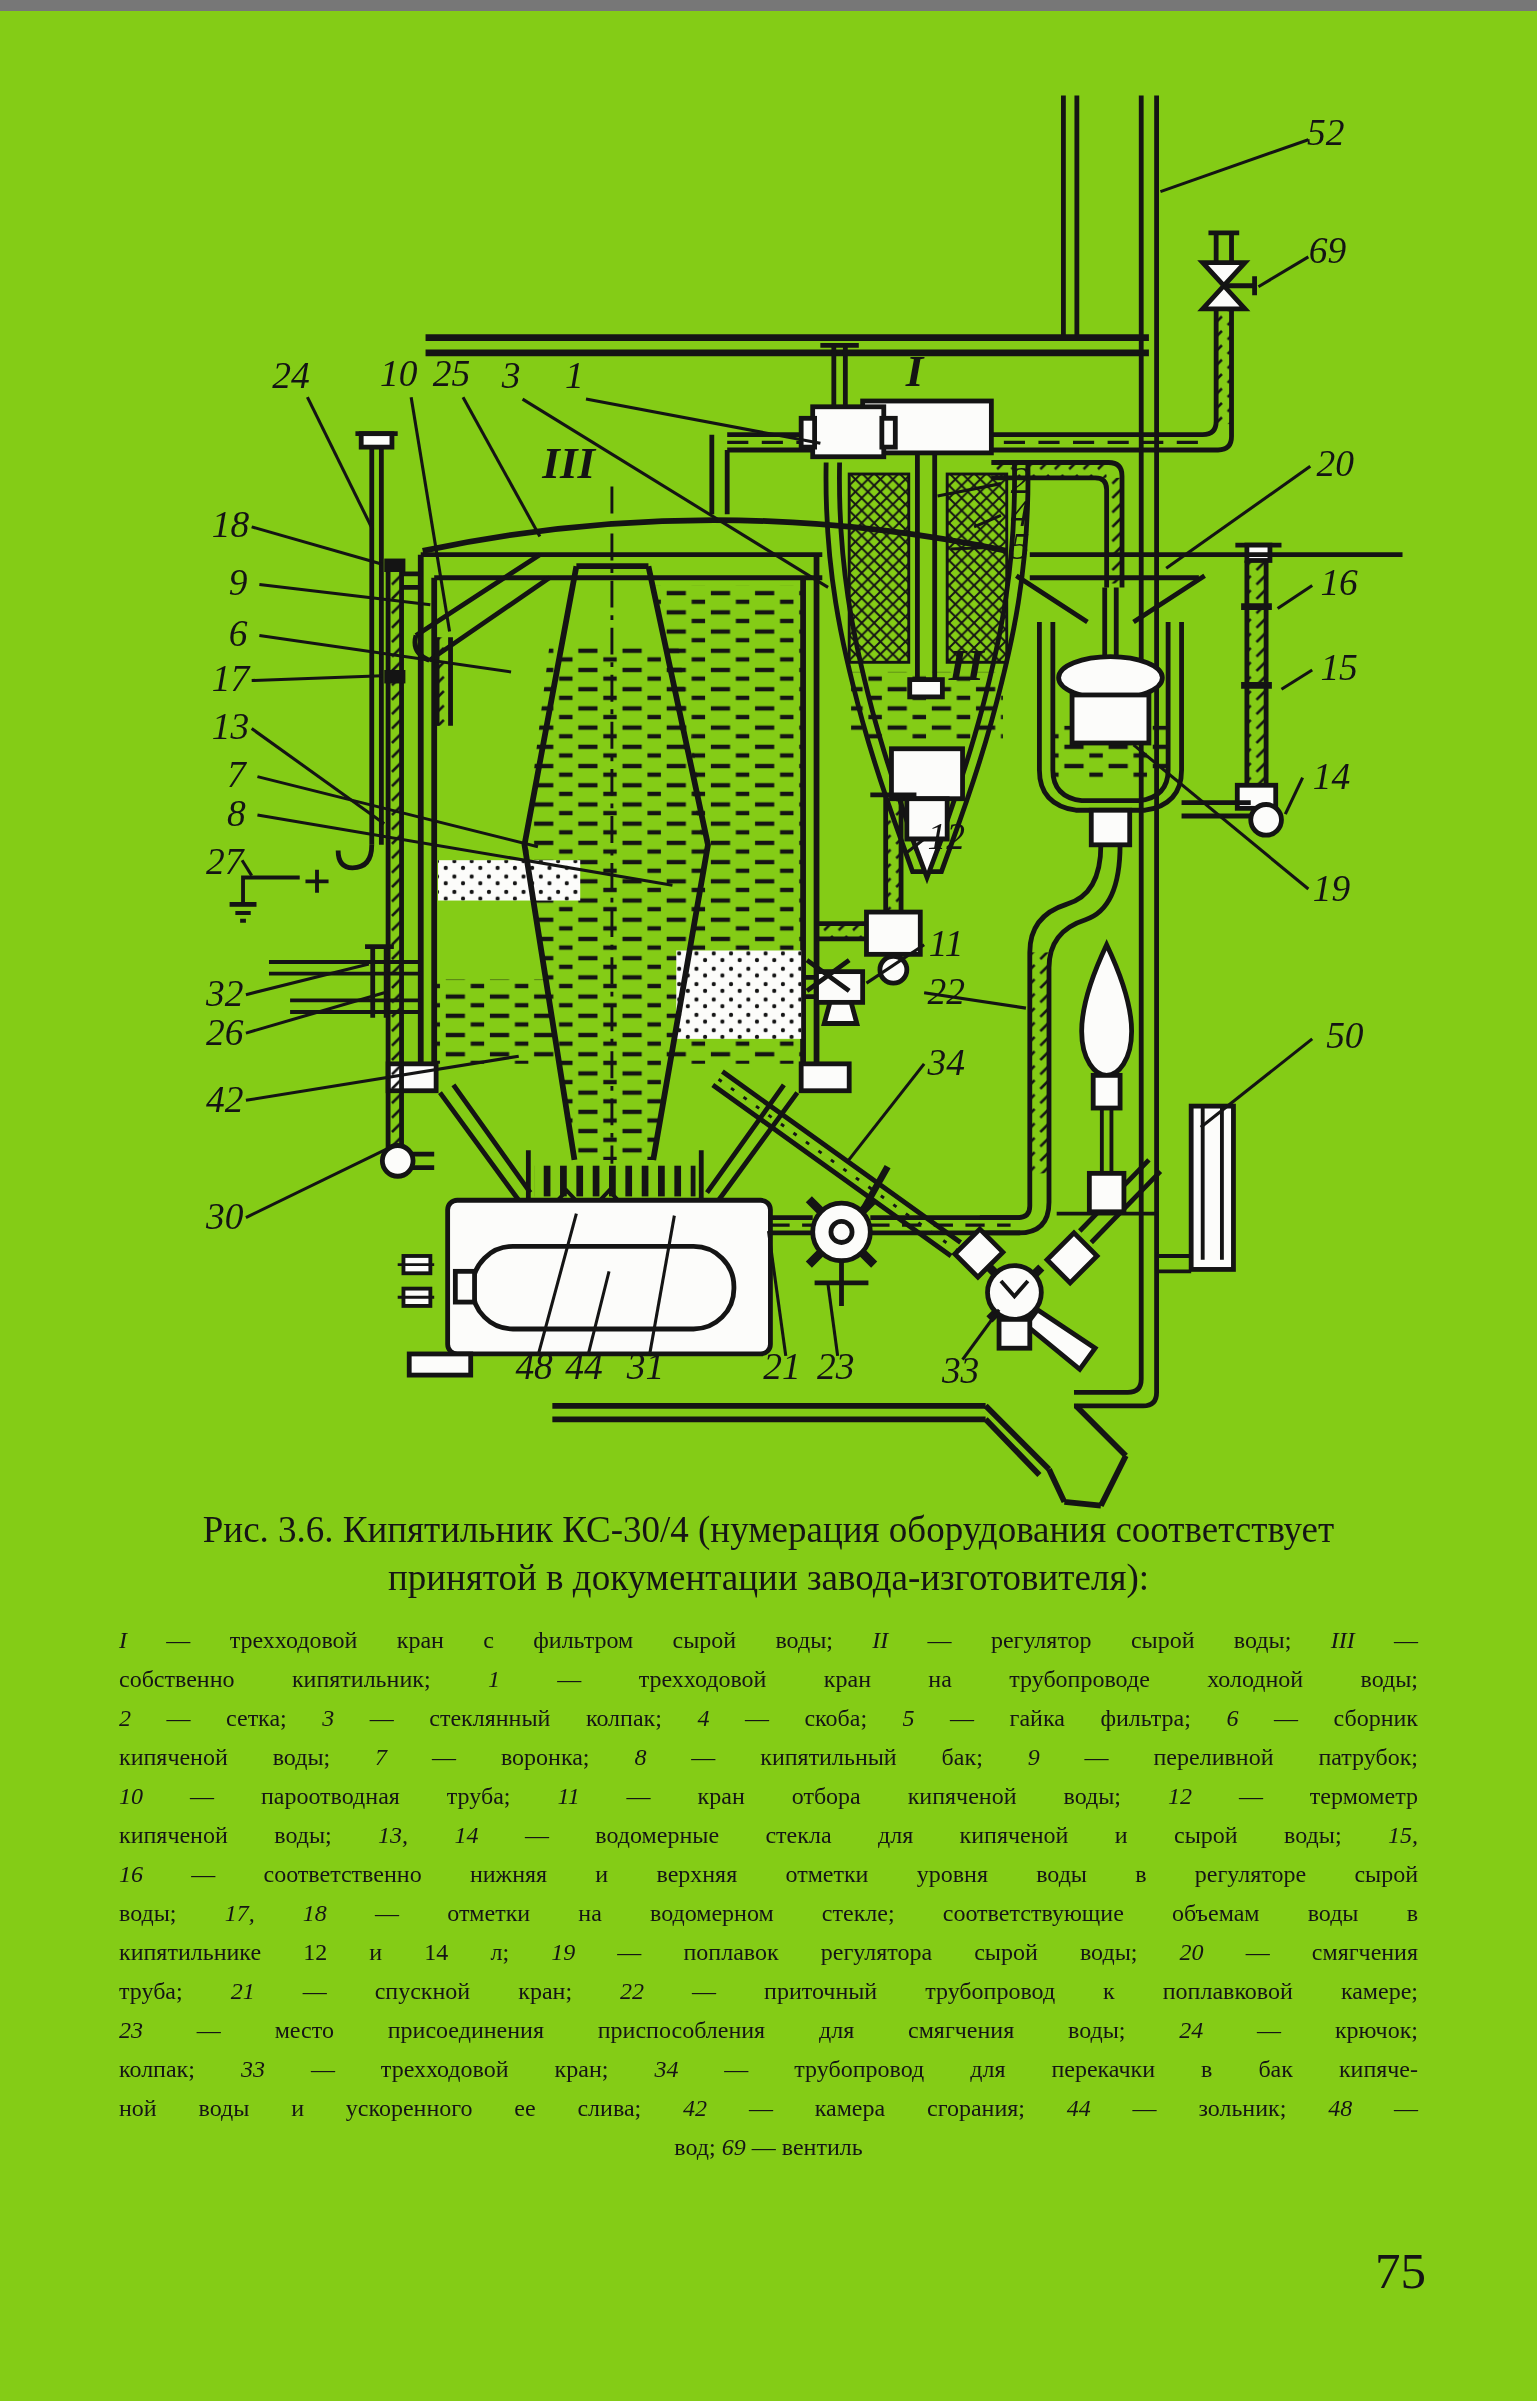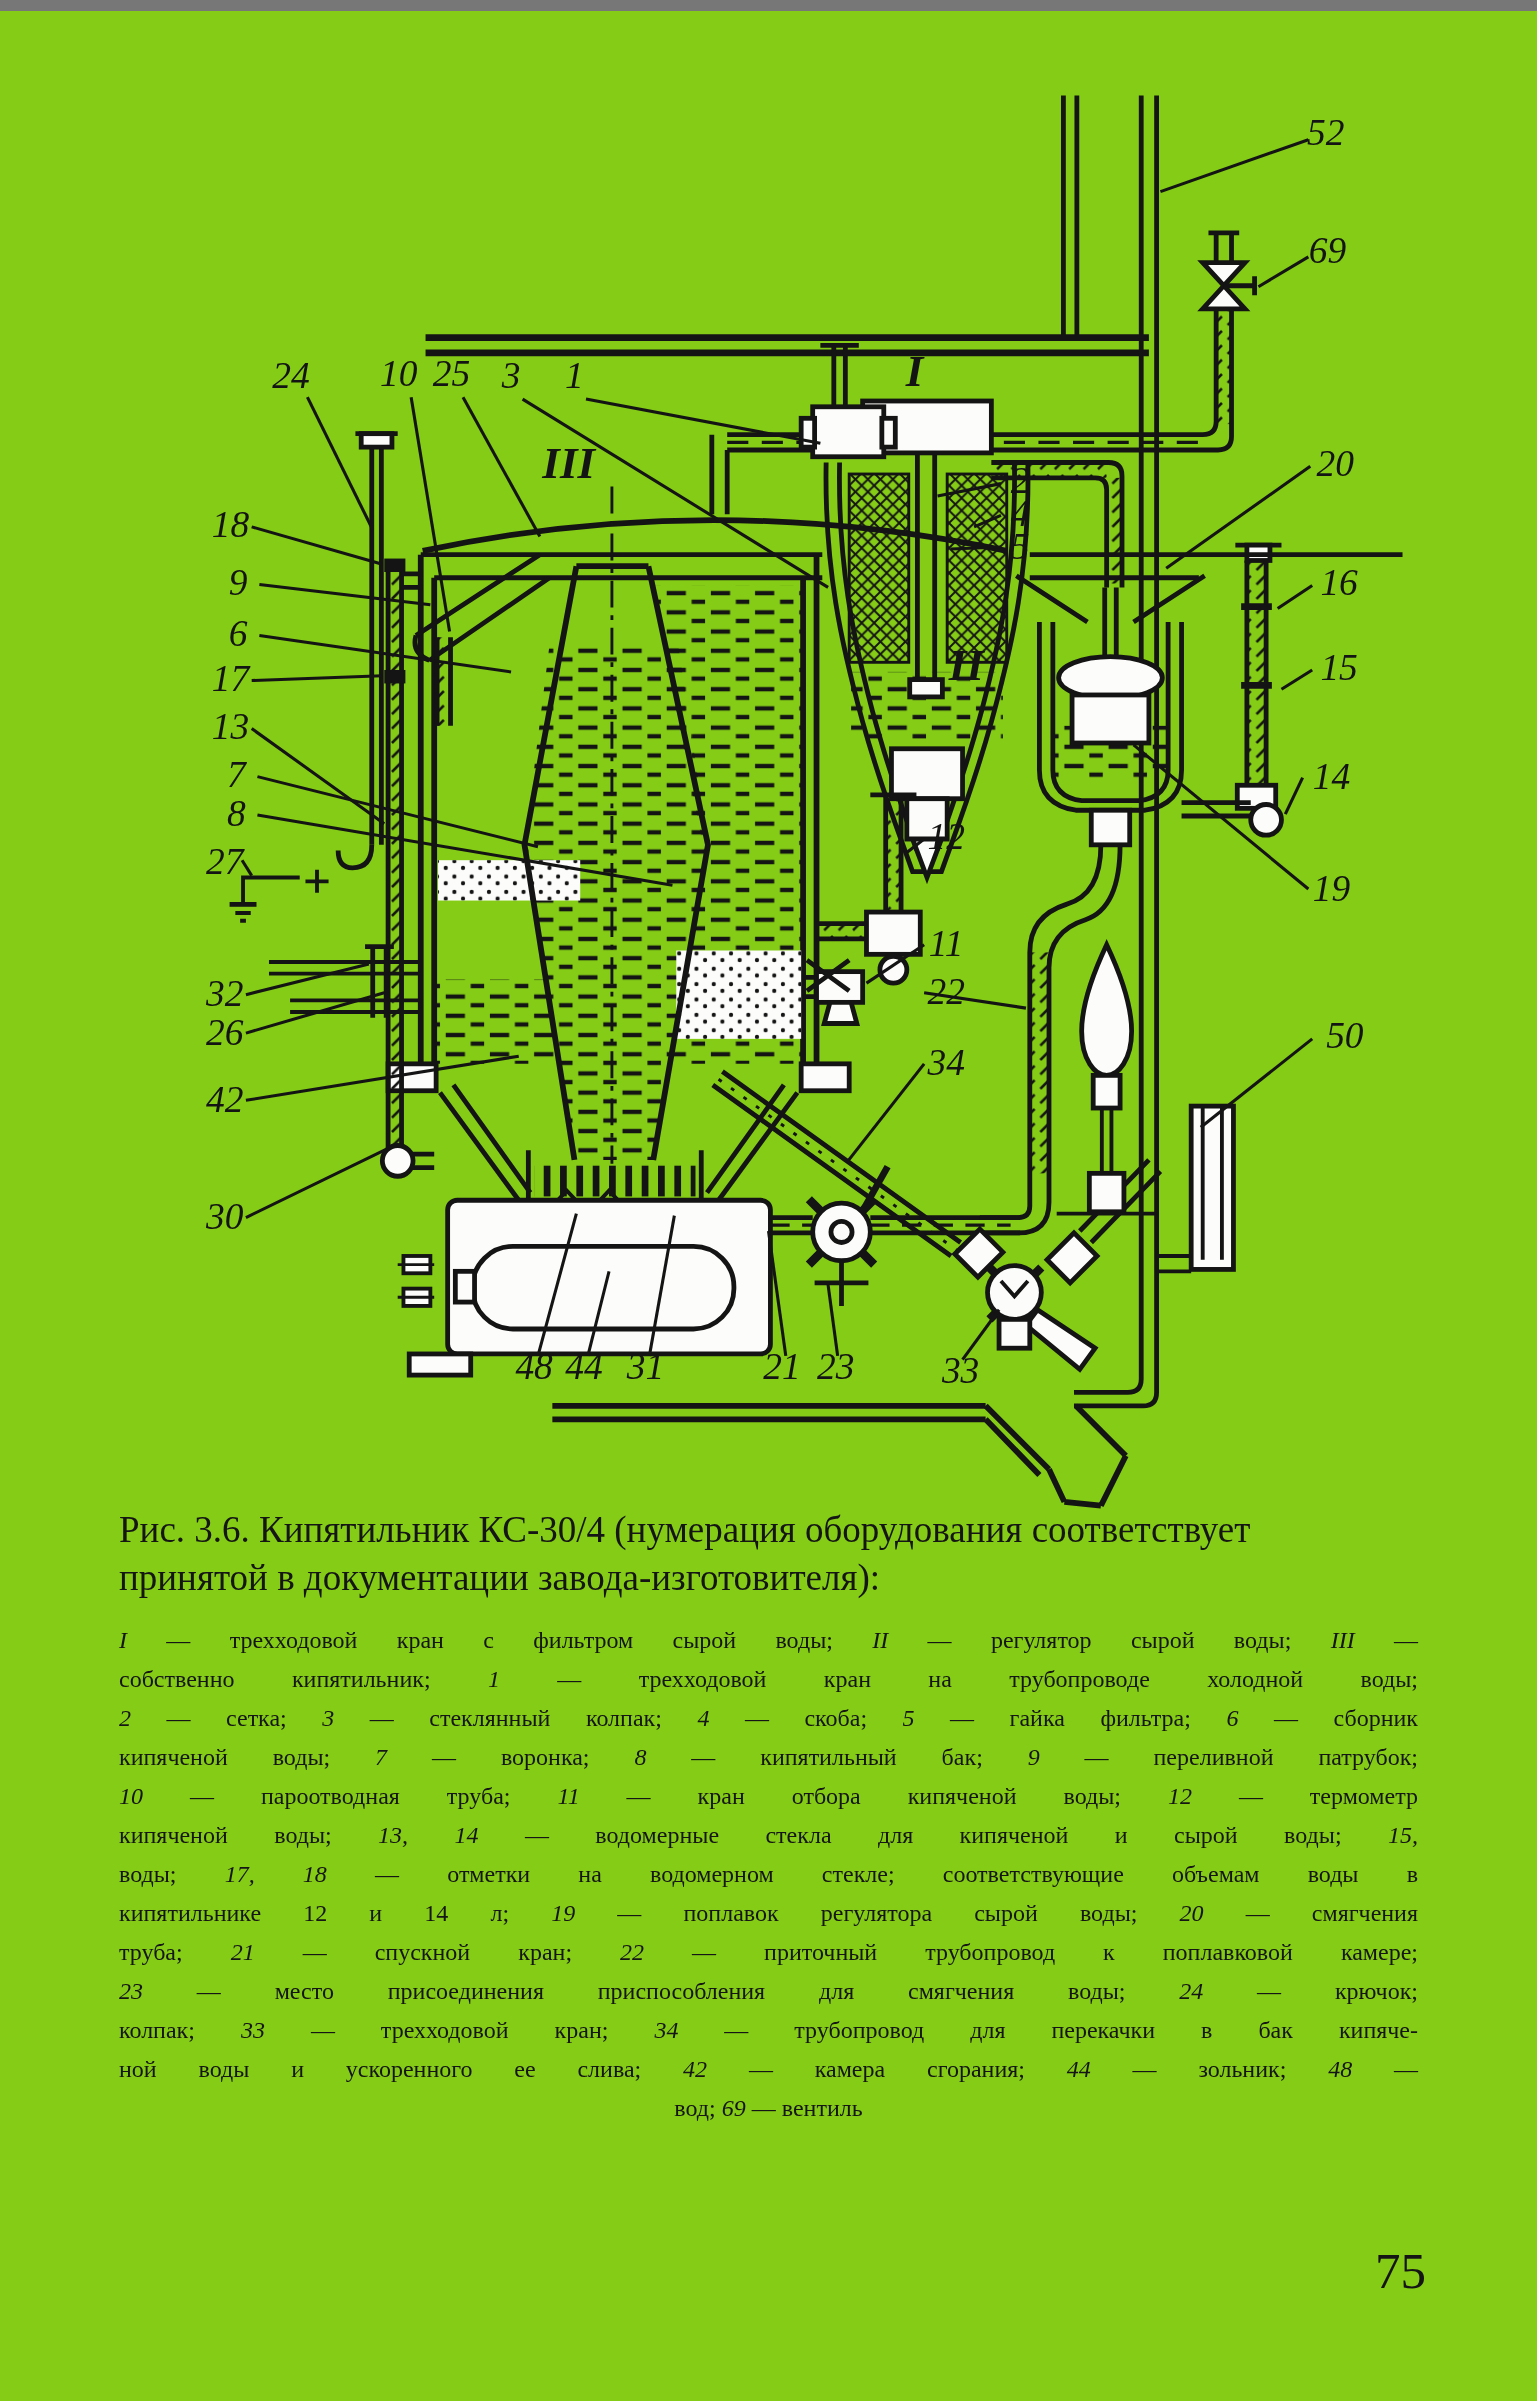--- a/index.html
+++ b/index.html
@@ -2,21 +2,21 @@
 <html><head>
 <meta charset="utf-8">
 <style>
   html,body{margin:0;padding:0;background:#777;}
   .page{position:relative;width:1537px;height:2402px;margin:11px auto;background:#84cc16;
         font-family:"Liberation Serif",serif;color:#151515;overflow:hidden;}
   svg.diagram{position:absolute;left:0;top:0;}
   .dlabel{font-family:"Liberation Serif",serif;font-style:italic;font-size:39px;fill:#141414;}
   .droman{font-size:47px;font-weight:600;}
   .caption{position:absolute;left:119px;top:1495px;width:1299px;}
-  .cap-title{font-size:37px;line-height:48px;}
+  .cap-title{font-size:37px;line-height:48px;text-align:center;}
   .cap-list{margin-top:19px;font-size:24px;line-height:39px;}
   .cap-line{text-align:justify;text-align-last:justify;}
   .cap-line.center{text-align:right;text-align-last:center;}
   .it{font-style:italic;}
   .page-num{position:absolute;right:111px;top:2231px;font-size:51px;}
 </style>
 </head>
 <body>
 
 <div class="page">
@@ -309,20 +309,21 @@
   <div class="caption">
     <div class="cap-title">Рис. 3.6. Кипятильник КС-30/4 (нумерация оборудования соответствует</div>
     <div class="cap-title">принятой в документации завода-изготовителя):</div>
     <div class="cap-list">
       <div class="cap-line"><span class="it">I</span><span> — трехходовой кран с фильтром сырой воды; </span><span class="it">II</span><span> — регулятор сырой воды; </span><span class="it">III</span><span> —</span></div>
       <div class="cap-line"><span>собственно кипятильник; </span><span class="it">1</span><span> — трехходовой кран на трубопроводе холодной воды;</span></div>
       <div class="cap-line"><span class="it">2</span><span> — сетка; </span><span class="it">3</span><span> — стеклянный колпак; </span><span class="it">4</span><span> — скоба; </span><span class="it">5</span><span> — гайка фильтра; </span><span class="it">6</span><span> — сборник</span></div>
       <div class="cap-line"><span>кипяченой воды; </span><span class="it">7</span><span> — воронка; </span><span class="it">8</span><span> — кипятильный бак; </span><span class="it">9</span><span> — переливной патрубок;</span></div>
       <div class="cap-line"><span class="it">10</span><span> — пароотводная труба; </span><span class="it">11</span><span> — кран отбора кипяченой воды; </span><span class="it">12</span><span> — термометр</span></div>
       <div class="cap-line"><span>кипяченой воды; </span><span class="it">13, 14</span><span> — водомерные стекла для кипяченой и сырой воды; </span><span class="it">15,</span></div>
+      <div class="cap-line"><span class="it">16</span><span> — соответственно нижняя и верхняя отметки уровня воды в регуляторе сырой</span></div>
       <div class="cap-line"><span>воды; </span><span class="it">17, 18</span><span> — отметки на водомерном стекле; соответствующие объемам воды в</span></div>
       <div class="cap-line"><span>кипятильнике 12 и 14 л; </span><span class="it">19</span><span> — поплавок регулятора сырой воды; </span><span class="it">20</span><span> — смягчения</span></div>
       <div class="cap-line"><span>труба; </span><span class="it">21</span><span> — спускной кран; </span><span class="it">22</span><span> — приточный трубопровод к поплавковой камере;</span></div>
       <div class="cap-line"><span class="it">23</span><span> — место присоединения приспособления для смягчения воды; </span><span class="it">24</span><span> — крючок;</span></div>
       <div class="cap-line"><span>колпак; </span><span class="it">33</span><span> — трехходовой кран; </span><span class="it">34</span><span> — трубопровод для перекачки в бак кипяче-</span></div>
       <div class="cap-line"><span>ной воды и ускоренного ее слива; </span><span class="it">42</span><span> — камера сгорания; </span><span class="it">44</span><span> — зольник; </span><span class="it">48</span><span> —</span></div>
       <div class="cap-line center"><span>вод; </span><span class="it">69</span><span> — вентиль</span></div>
     </div>
   </div>
 

